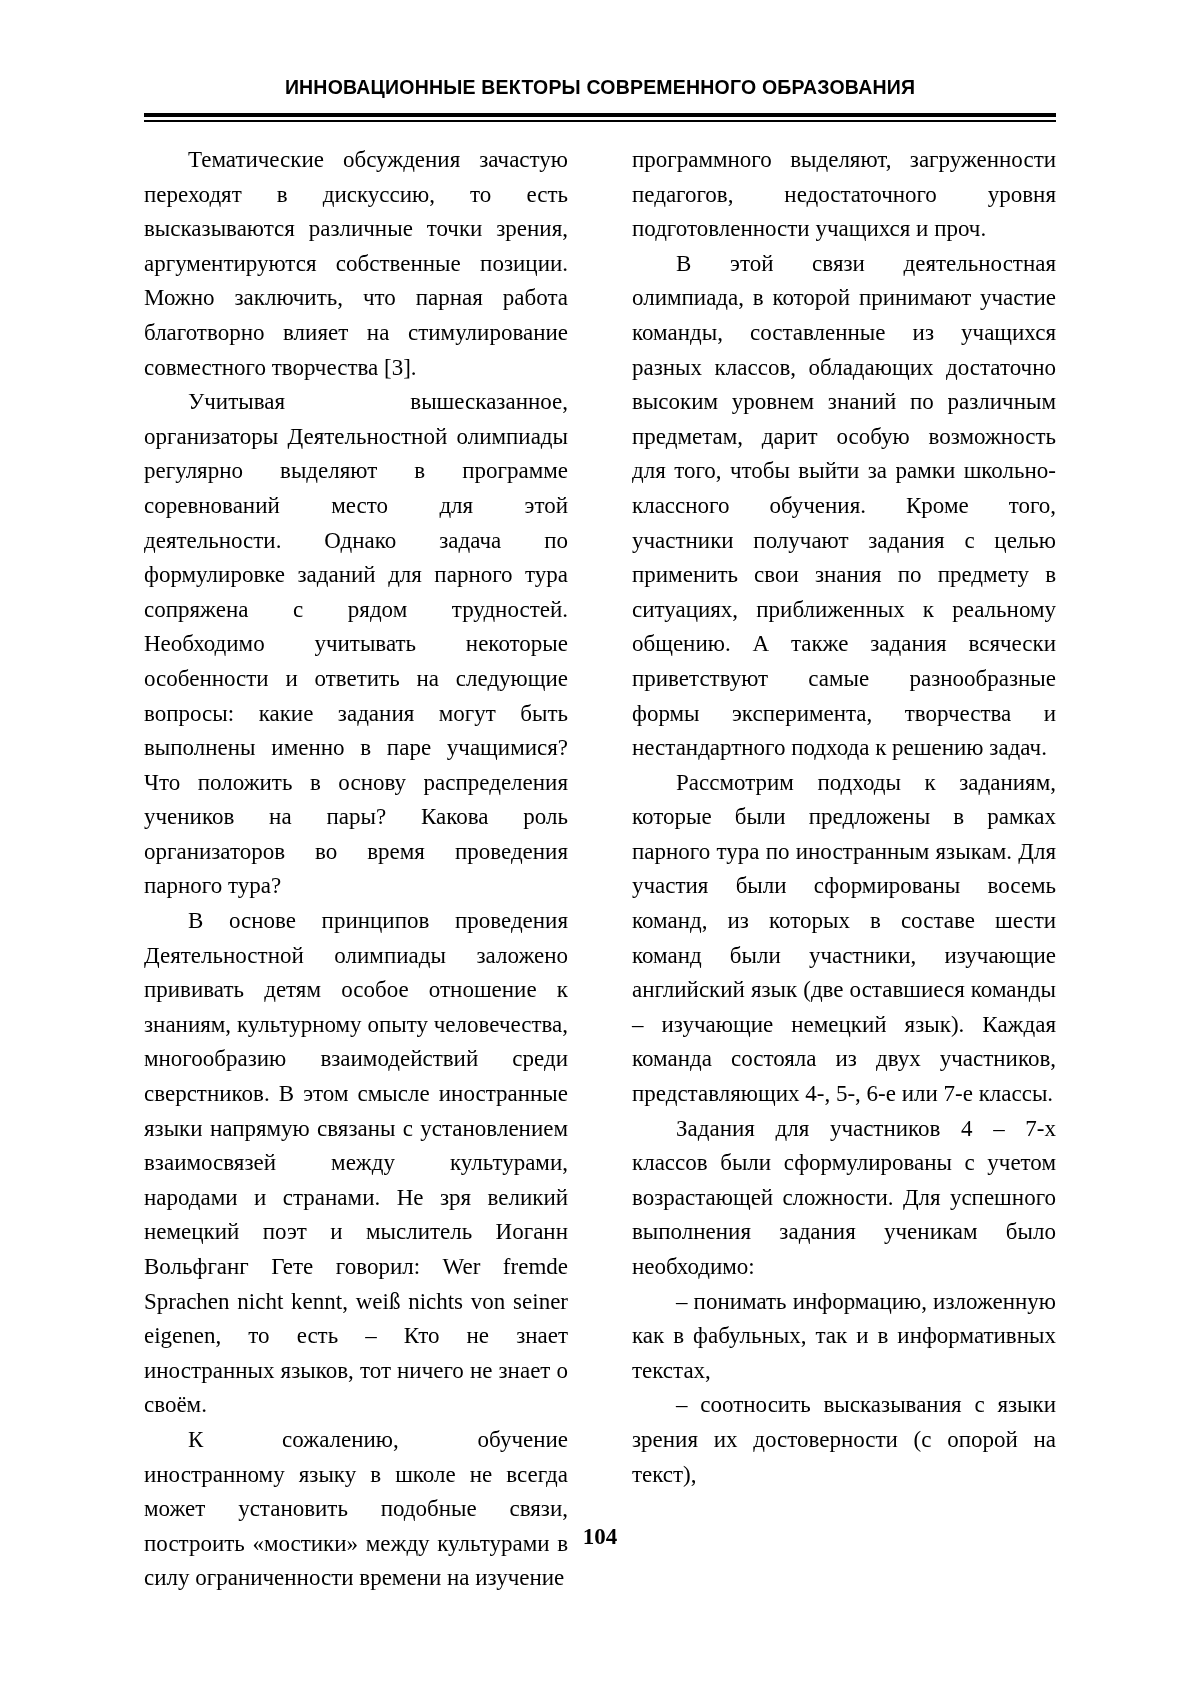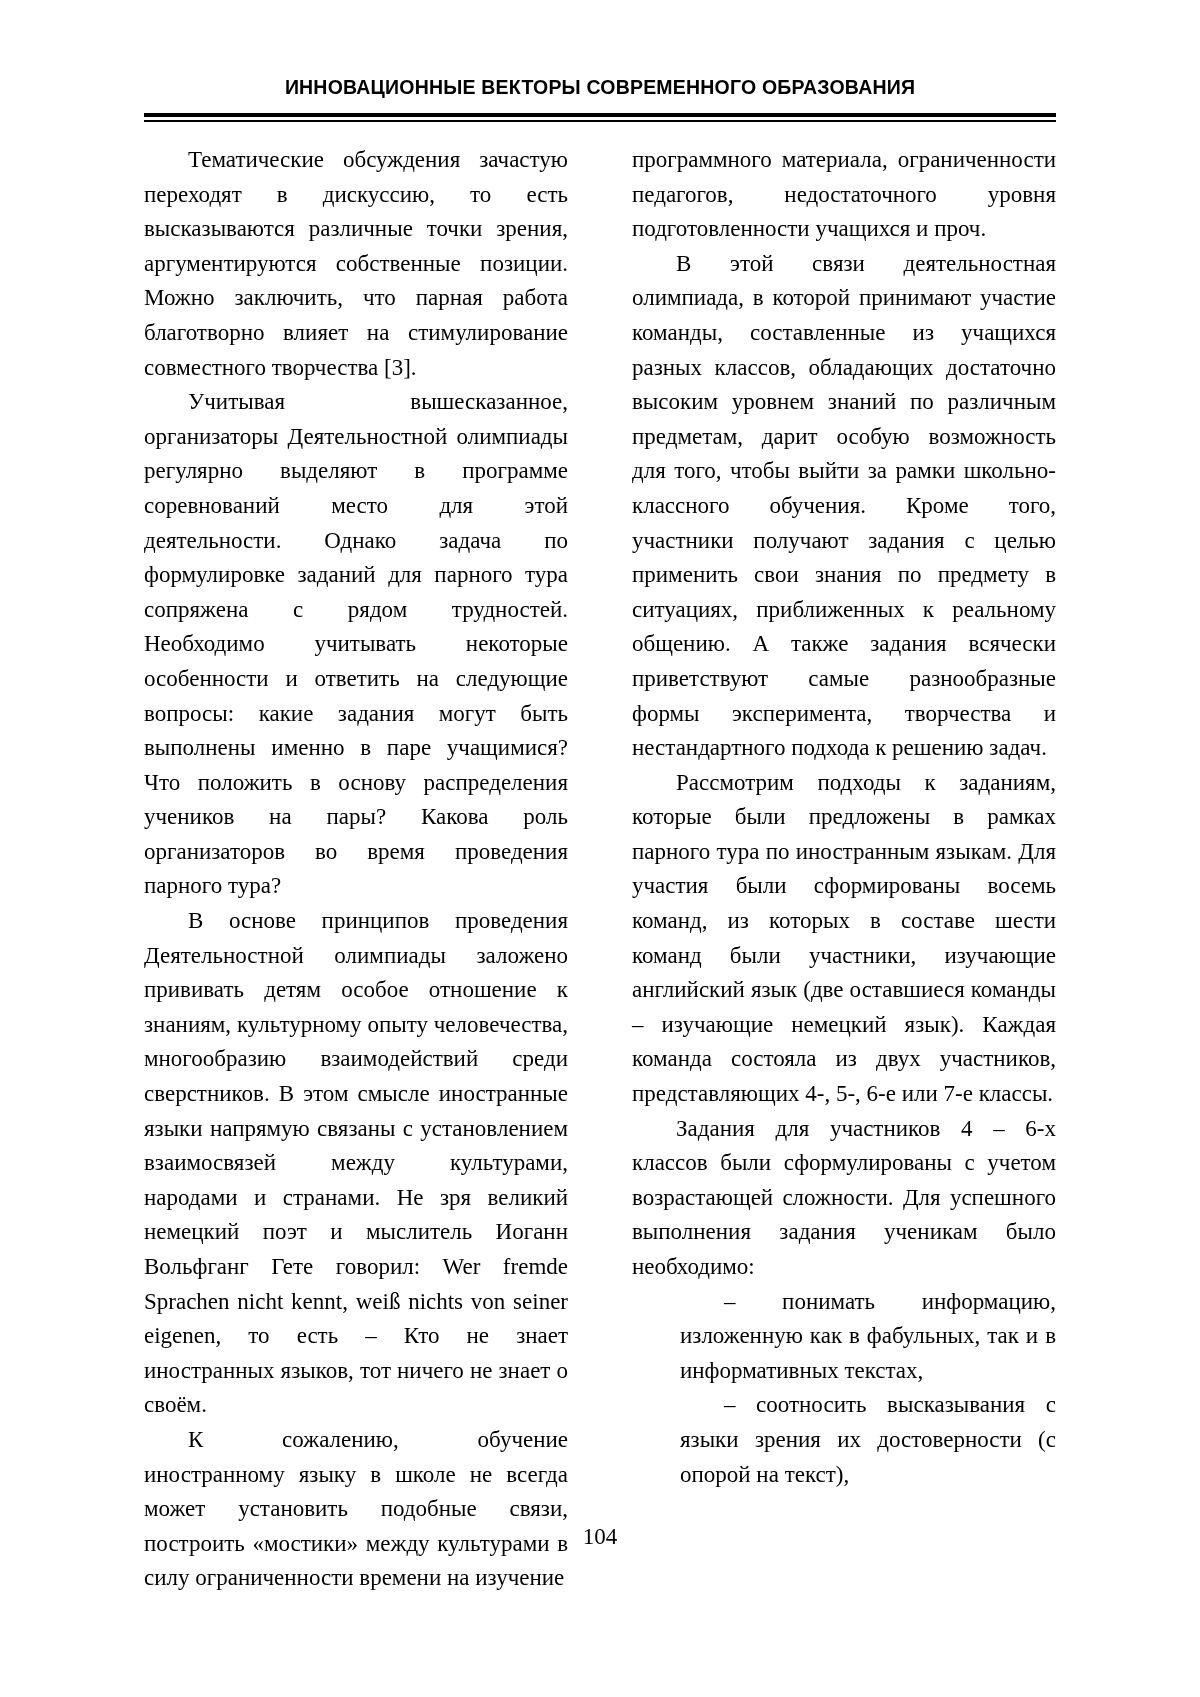--- a/index.html
+++ b/index.html
@@ -60,29 +60,29 @@
     font-size: 23px;
     line-height: 34.6px;
     text-indent: 44px;
     hyphens: manual;
   }
   p.noindent {
     text-indent: 0;
   }
   p.dashitem {
     text-indent: 44px;
-    margin-left: 48px;
   }
   .page-number {
     position: absolute;
     left: 0;
     right: 0;
     top: 1524px;
     text-align: center;
     font-size: 23px;
+    font-weight: bold;
   }
 </style>
 </head>
 <body>
 
 <div class="page">
 
   <div class="header-area">
     <div class="running-head">ИННОВАЦИОННЫЕ ВЕКТОРЫ СОВРЕМЕННОГО ОБРАЗОВАНИЯ</div>
     <div class="rule-thick"></div>
@@ -92,24 +92,24 @@
   <div class="columns">
 
     <div class="col">
       <p>Тематические обсуждения зачастую переходят в дискуссию, то есть высказываются различные точки зрения, аргументируются собственные позиции. Можно заключить, что парная работа благотворно влияет на стимулирование совместного творчества [3].</p>
       <p>Учитывая вышесказанное, организаторы Деятельностной олимпиады регулярно выделяют в программе соревнований место для этой деятельности. Однако задача по формулировке заданий для парного тура сопряжена с рядом трудностей. Необходимо учитывать некоторые особенности и ответить на следующие вопросы: какие задания могут быть выполнены именно в паре учащимися? Что положить в основу распределения учеников на пары? Какова роль организаторов во время проведения парного тура?</p>
       <p>В основе принципов проведения Деятельностной олимпиады заложено прививать детям особое отношение к знаниям, культурному опыту человечества, многообразию взаимодействий среди сверстников. В этом смысле иностранные языки напрямую связаны с установлением взаимосвязей между культурами, народами и странами. Не зря великий немецкий поэт и мыслитель Иоганн Вольфганг Гете говорил: Wer fremde Sprachen nicht kennt, weiß nichts von seiner eigenen, то есть – Кто не знает иностранных языков, тот ничего не знает о своём.</p>
       <p>К сожалению, обучение иностранному языку в школе не всегда может установить подобные связи, построить «мостики» между культурами в силу ограниченности времени на изучение</p>
     </div>
 
     <div class="col">
-      <p class="noindent">программного материала, ограниченности педагогов, недостаточного уровня подготовленности учащихся и проч.</p>
+      <p class="noindent">программного выделяют, загруженности педагогов, недостаточного уровня подготовленности учащихся и проч.</p>
       <p>В этой связи деятельностная олимпиада, в которой принимают участие команды, составленные из учащихся разных классов, обладающих достаточно высоким уровнем знаний по различным предметам, дарит особую возможность для того, чтобы выйти за рамки школьно-классного обучения. Кроме того, участники получают задания с целью применить свои знания по предмету в ситуациях, приближенных к реальному общению. А также задания всячески приветствуют самые разнообразные формы эксперимента, творчества и нестандартного подхода к решению задач.</p>
       <p>Рассмотрим подходы к заданиям, которые были предложены в рамках парного тура по иностранным языкам. Для участия были сформированы восемь команд, из которых в составе шести команд были участники, изучающие английский язык (две оставшиеся команды – изучающие немецкий язык). Каждая команда состояла из двух участников, представляющих 4-, 5-, 6-е или 7-е классы.</p>
-      <p>Задания для участников 4 – 6-х классов были сформулированы с учетом возрастающей сложности. Для успешного выполнения задания ученикам было необходимо:</p>
+      <p>Задания для участников 4 – 7-х классов были сформулированы с учетом возрастающей сложности. Для успешного выполнения задания ученикам было необходимо:</p>
       <p class="dashitem">– понимать информацию, изложенную как в фабульных, так и в информативных текстах,</p>
       <p class="dashitem">– соотносить высказывания с языки зрения их достоверности (с опорой на текст),</p>
     </div>
 
   </div>
 
   <div class="page-number">104</div>
 
 </div>
 

